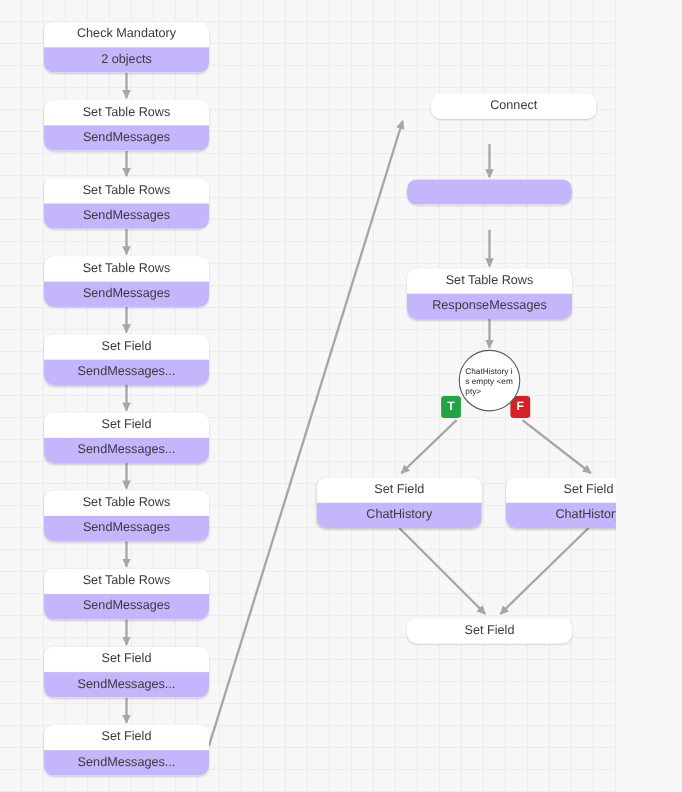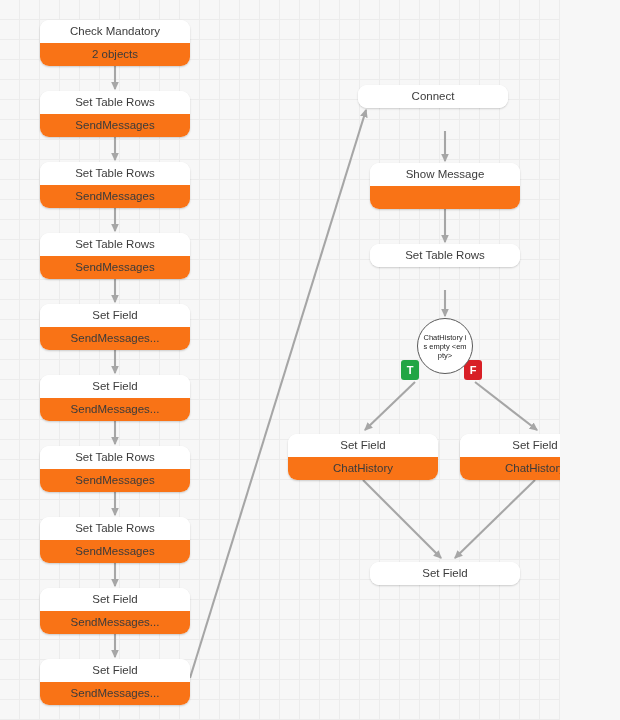--- a/index.html
+++ b/index.html
@@ -56,21 +56,21 @@
     text-overflow: ellipsis;
     padding: 0 6px;
     box-sizing: border-box;
   }
   .node-sub {
     height: 23px;
     line-height: 23px;
     text-align: center;
     font-size: 11.5px;
     color: #3b3b3b;
-    background: #f97316;
+    background: #c4b5fd;
     white-space: nowrap;
     overflow: hidden;
     text-overflow: ellipsis;
     padding: 0 6px;
     box-sizing: border-box;
   }
   .decision {
     position: absolute;
     width: 56px;
     height: 56px;
@@ -80,21 +80,20 @@
     box-sizing: border-box;
     display: flex;
     align-items: center;
     justify-content: center;
     z-index: 4;
   }
   .decision-label {
     font-size: 7.5px;
     line-height: 9px;
     color: #262626;
-    text-align: center;
     width: 44px;
     word-break: break-all;
   }
   .badge {
     position: absolute;
     width: 18px;
     height: 20px;
     border-radius: 3px;
     display: flex;
     align-items: center;
@@ -186,31 +185,31 @@
   <div class="node" style="left:40px; top:588px;">
     <div class="node-title">Set Field</div>
     <div class="node-sub">SendMessages...</div>
   </div>
 
   <div class="node" style="left:40px; top:659px;">
     <div class="node-title">Set Field</div>
     <div class="node-sub">SendMessages...</div>
   </div>
 
-  <div class="node" style="left:358px; top:85px;">
+  <div class="node" style="left:392px; top:85px;">
     <div class="node-title">Connect</div>
   </div>
 
   <div class="node" style="left:370px; top:163px;">
-    <div class="node-title">Show Message</div>
     <div class="node-sub"></div>
   </div>
 
   <div class="node" style="left:370px; top:244px;">
     <div class="node-title">Set Table Rows</div>
+    <div class="node-sub">ResponseMessages</div>
   </div>
 
   <div class="badge badge-true" style="left:401px; top:360px;">
     <span>T</span>
   </div>
   <div class="badge badge-false" style="left:464px; top:360px;">
     <span>F</span>
   </div>
   <div class="decision" style="left:417px; top:318px;">
     <div class="decision-label">ChatHistory is empty &lt;empty&gt;</div>

